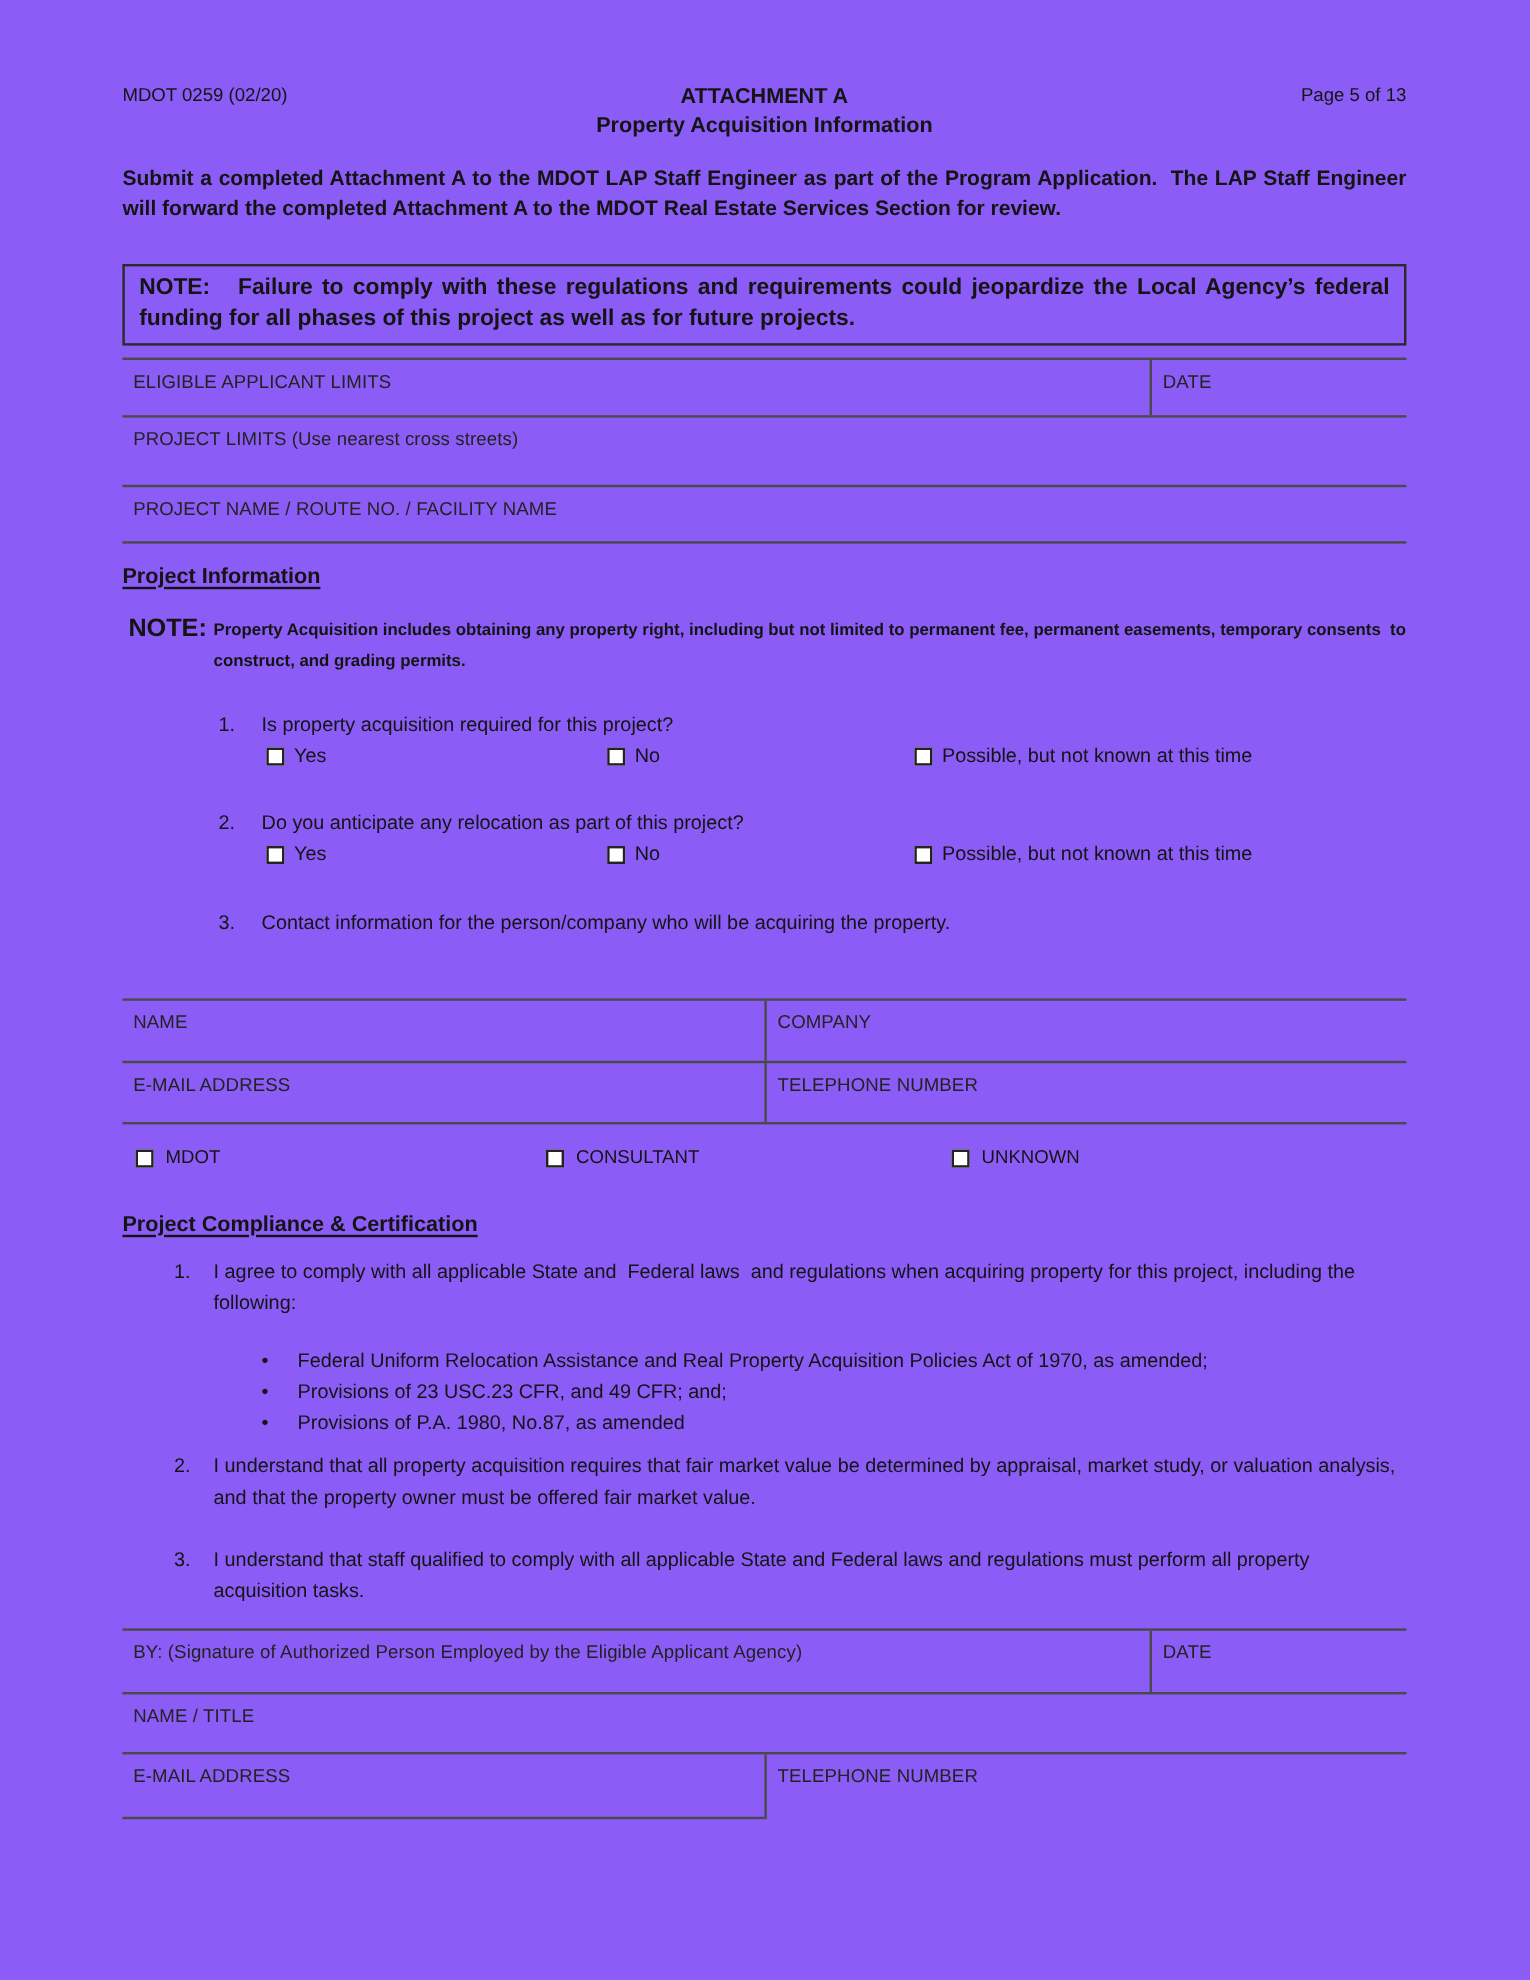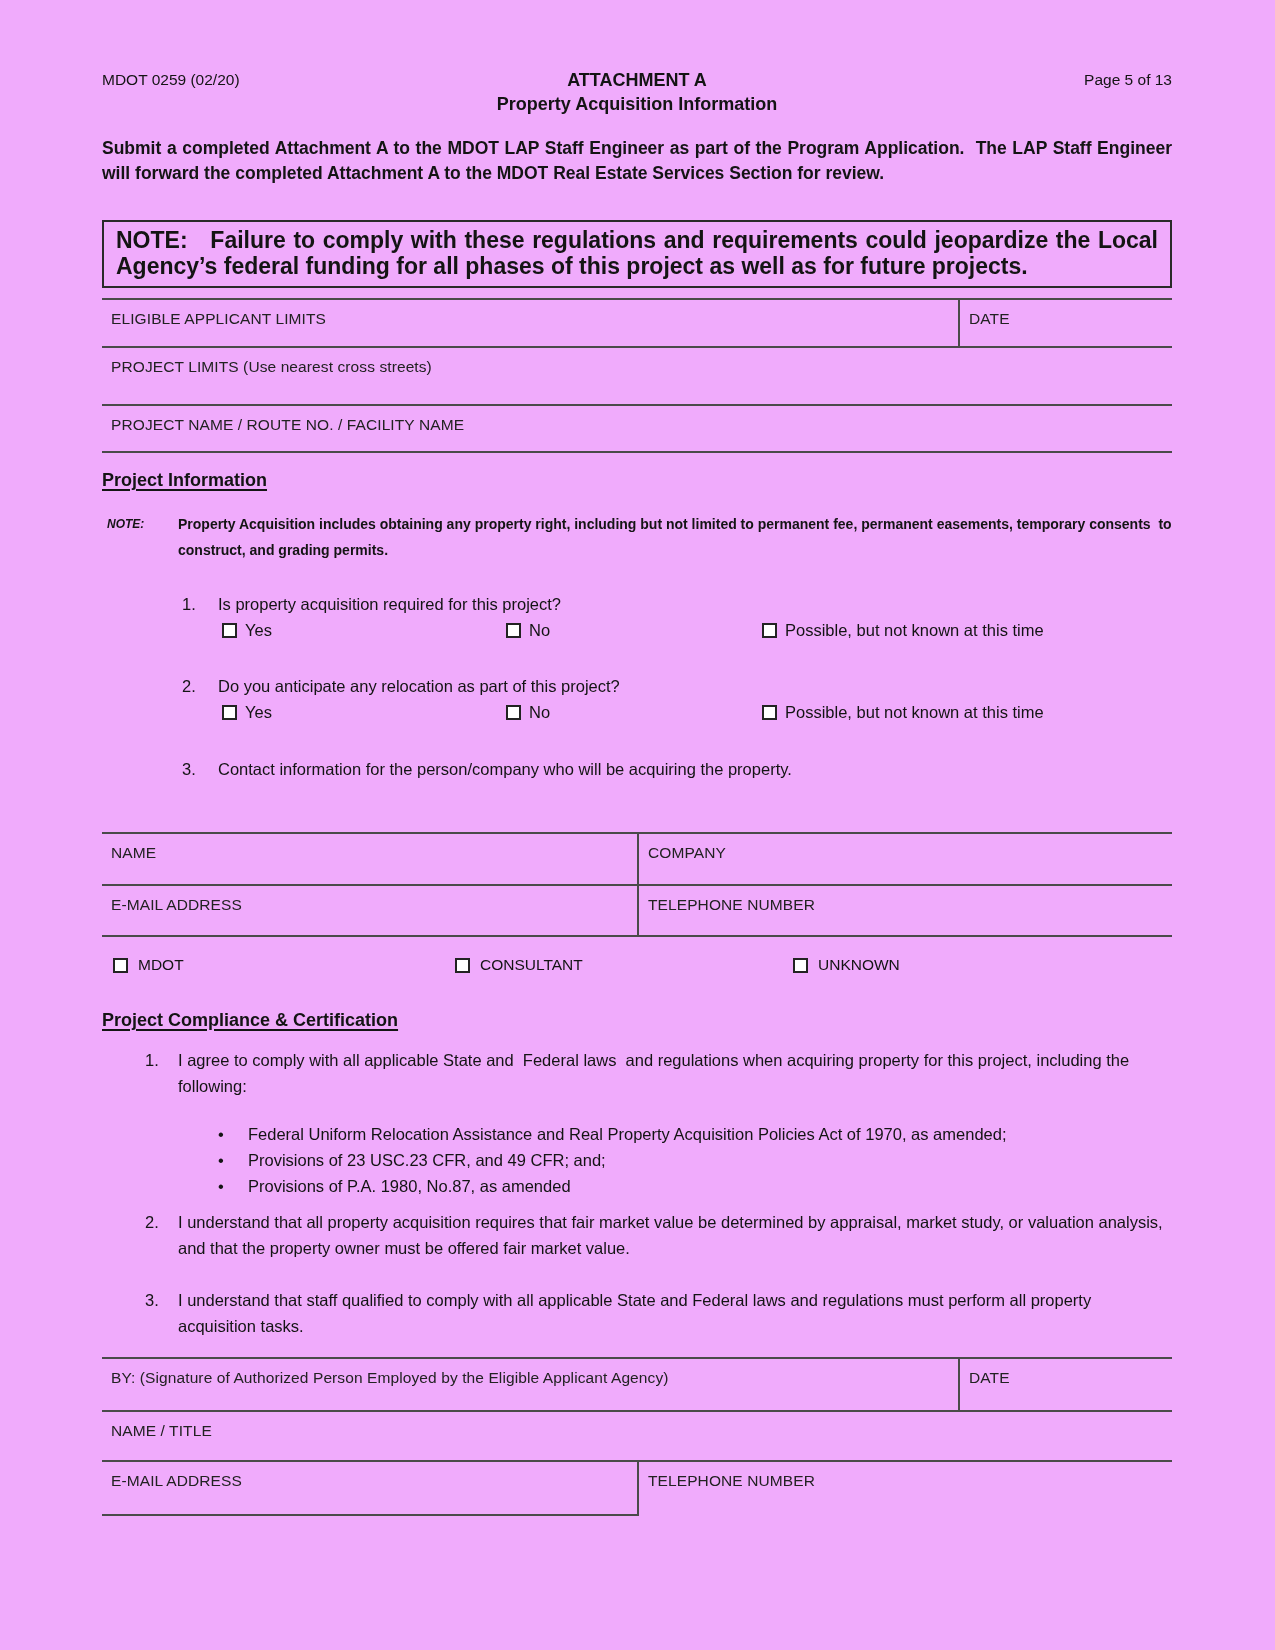--- a/index.html
+++ b/index.html
@@ -1,19 +1,19 @@
 <!DOCTYPE html>
 <html><head>
 <meta charset="utf-8">
 <style>
   * { margin: 0; padding: 0; box-sizing: border-box; }
   html, body { background: #e8e8e8; }
   .page {
     width: 1275px; height: 1650px;
-    background: #f0abfc;
+    background: #8b5cf6;
     margin: 0 auto;
     padding: 62px 103px 0 102px;
     font-family: "Liberation Sans", "DejaVu Sans", sans-serif;
     color: #141414;
     position: relative;
   }
   
   .doc-header { display: grid; grid-template-columns: 1fr auto 1fr; margin-top: 6px; align-items: start; }
   .form-number { font-size: 15.5px; line-height: 24px; }
   .page-number { font-size: 15.5px; line-height: 24px; text-align: right; }
@@ -23,21 +23,21 @@
   .intro {
     margin-top: 20px;
     font-size: 17.5px; font-weight: bold; line-height: 25px;
     text-align: justify; white-space: pre-wrap;
   }
   
   .note-box {
     margin-top: 34px;
     border: 2px solid #2a2a2a;
     padding: 5px 12px 7px 12px;
-    font-size: 23px; font-weight: bold; line-height: 26px;
+    font-size: 19px; font-weight: bold; line-height: 26px;
     text-align: justify; white-space: pre-wrap;
   }
   
   .ftable { border-top: 2px solid #4a4a4a; }
   .frow { display: flex; border-bottom: 2px solid #4a4a4a; }
   .fcell { padding: 10px 0 0 9px; }
   .fcell.grow { flex: 1 1 auto; }
   .fcell.divided { border-left: 2px solid #4a4a4a; }
   .flabel { font-size: 15.5px; color: #222; letter-spacing: 0.1px; }
   .t1 { margin-top: 10px; }
@@ -56,21 +56,21 @@
   .sig-table .r3 .half-borded { border-bottom: 2px solid #4a4a4a; }
   
   .section-heading {
     margin-top: 16px;
     font-size: 18px; font-weight: bold; line-height: 22px;
     text-decoration: underline; text-decoration-thickness: 2px; text-underline-offset: 3px;
   }
   .section-heading.second { margin-top: 32px; }
   
   .pi-note { display: flex; margin-top: 20px; margin-left: 5px; }
-  .pi-note .nlabel { width: 71px; flex: 0 0 71px; font-size: 12px; font-weight: bold; line-height: 26px; font-style: italic; }
+  .pi-note .nlabel { width: 71px; flex: 0 0 71px; font-size: 21px; font-weight: bold; line-height: 26px; }
   .pi-note .ntext { flex: 1 1 auto; font-size: 14px; font-weight: bold; line-height: 26px; white-space: pre-wrap; }
   
   .question { margin-left: 80px; }
   .q1 { margin-top: 28px; } .q2 { margin-top: 30px; } .q3 { margin-top: 31px; }
   .q-line { display: flex; font-size: 16.5px; line-height: 26px; }
   .q-num { width: 36px; flex: 0 0 36px; }
   .q-text { flex: 1 1 auto; }
   .option-row { display: flex; margin-left: 40px; line-height: 26px; align-items: center; }
   .opt { display: flex; align-items: center; font-size: 16.5px; }
   .opt1 { width: 284px; } .opt2 { width: 256px; }

